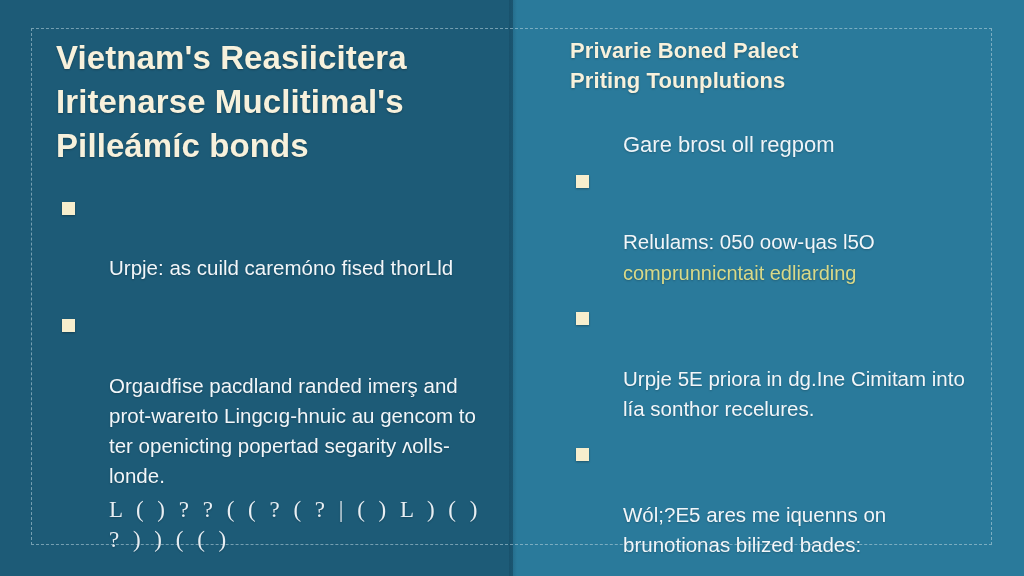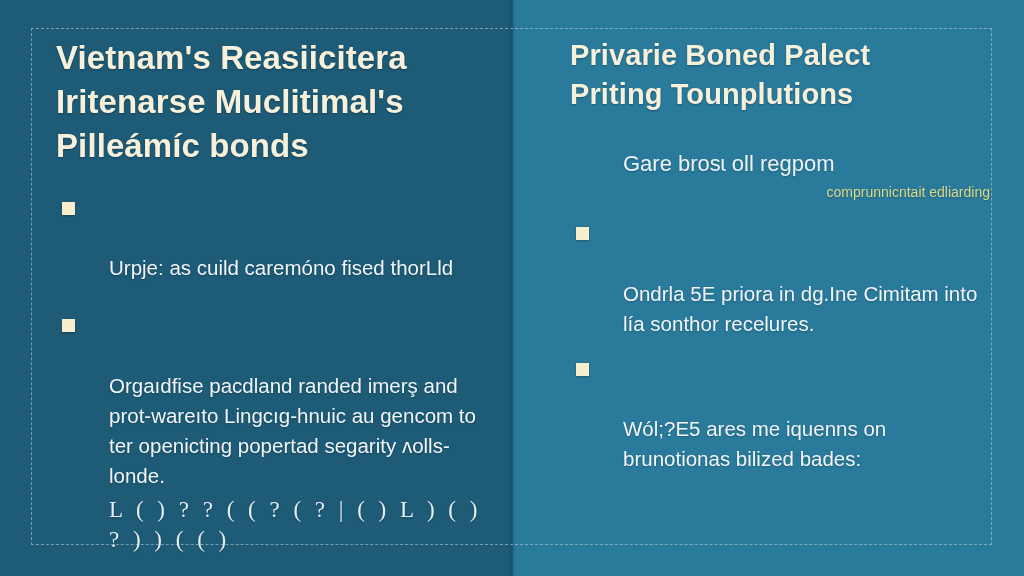--- a/index.html
+++ b/index.html
@@ -65,21 +65,21 @@
     color: #f7f1dc;
     font-size: 33px;
     line-height: 1.33;
     font-weight: 700;
     letter-spacing: 0.1px;
     margin: 0;
     text-shadow: 0 1px 2px rgba(0,0,0,0.28);
     white-space: pre-line;
   }
   #column-right .slide-title {
-    font-size: 29px;
+    font-size: 22px;
     line-height: 1.35;
   }
 
   .bullet-list {
     list-style: none;
     margin: 0;
     padding: 0;
   }
   .bullet-item {
     position: relative;
@@ -104,25 +104,24 @@
   .lead-line {
     color: #eef4f8;
     font-size: 22px;
     line-height: 1.46;
     padding-left: 53px;
     text-shadow: 0 1px 2px rgba(0,0,0,0.22);
   }
 
   .highlight-text {
     color: #d9d988;
-    font-size: 14px;
+    font-size: 20px;
     line-height: 1.46;
     padding-left: 53px;
     text-shadow: 0 1px 2px rgba(0,0,0,0.22);
-    text-align: right;
   }
 
   .glyph-run {
     color: #e7eef3;
     font-size: 23px;
     line-height: 1.3;
     letter-spacing: 4px;
     padding-left: 53px;
     font-family: "Liberation Serif", serif;
     text-shadow: 0 1px 2px rgba(0,0,0,0.22);
@@ -181,26 +180,30 @@
 
   <div class="column" id="column-right">
 
     <h1 class="slide-title">Privarie Boned Palect
 Priting Tounplutions</h1>
 
     <div class="lead-line" id="right-lead">Gare brosɩ oll regpom</div>
 
     <ul class="bullet-list">
 
+      <li class="bullet-item" id="right-b1">
+        <span class="bullet-marker"></span>
+        <span>Relulams: 050 oow-ɥas l5O</span>
+      </li>
 
       <li class="highlight-text" id="right-hl">comprunnicntait edliarding</li>
 
       <li class="bullet-item" id="right-b2">
         <span class="bullet-marker"></span>
-        <span>Ondrla 5E priora in dg.Ine Cimitam into lía sonthor recelures.</span>
+        <span>Urpje 5E priora in dg.Ine Cimitam into lía sonthor recelures.</span>
       </li>
 
       <li class="bullet-item" id="right-b3">
         <span class="bullet-marker"></span>
         <span>Wól;?E5 ares me iquenns on brunotionas bilized bades:</span>
       </li>
 
     </ul>
   </div>
 

